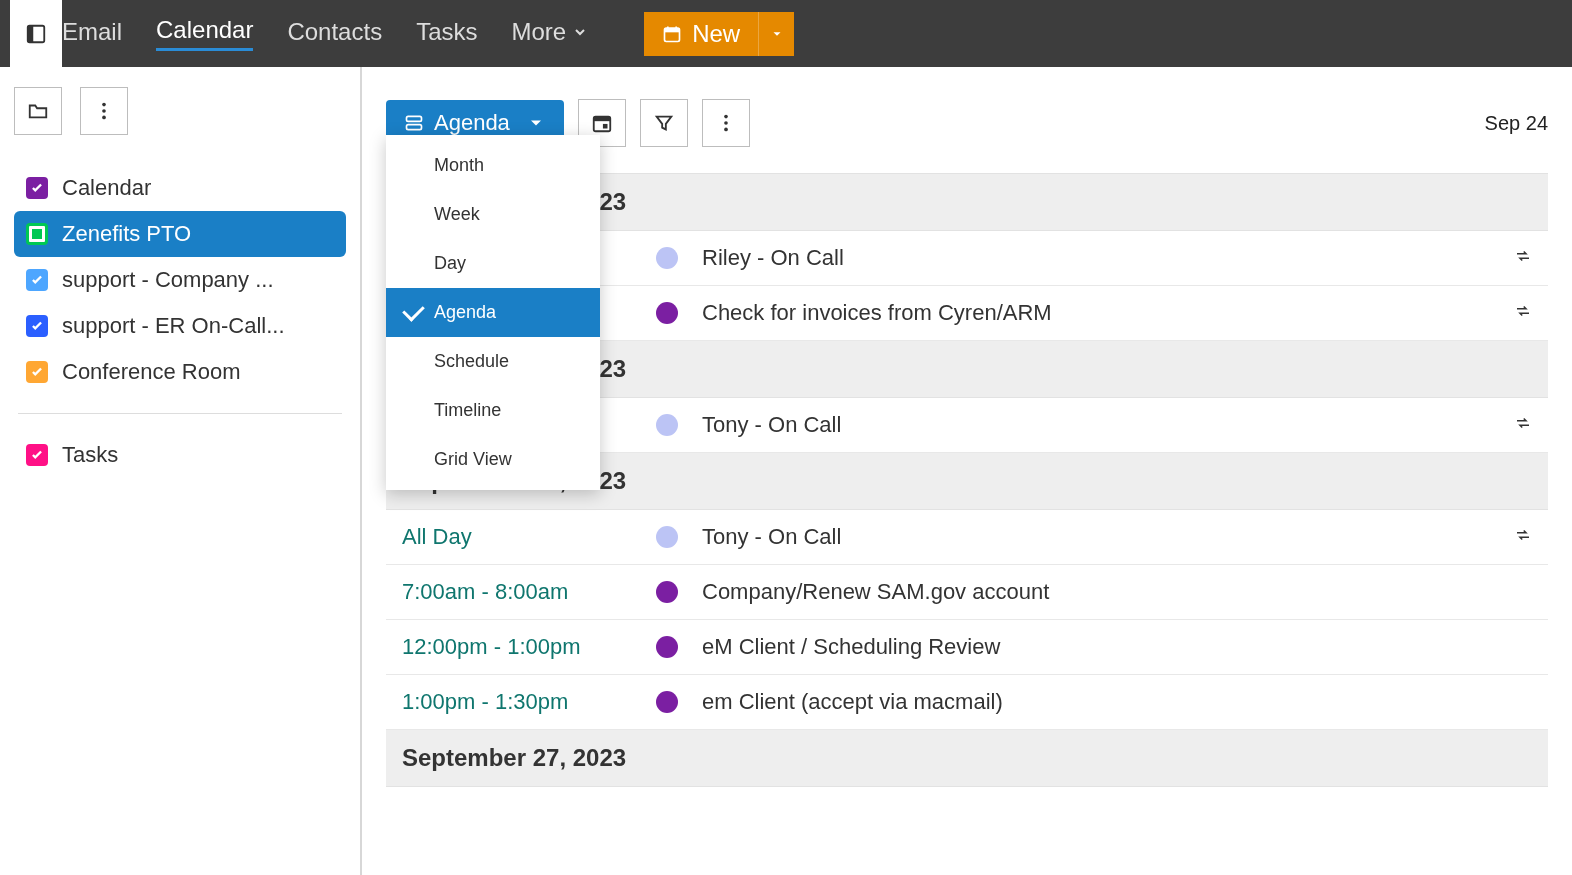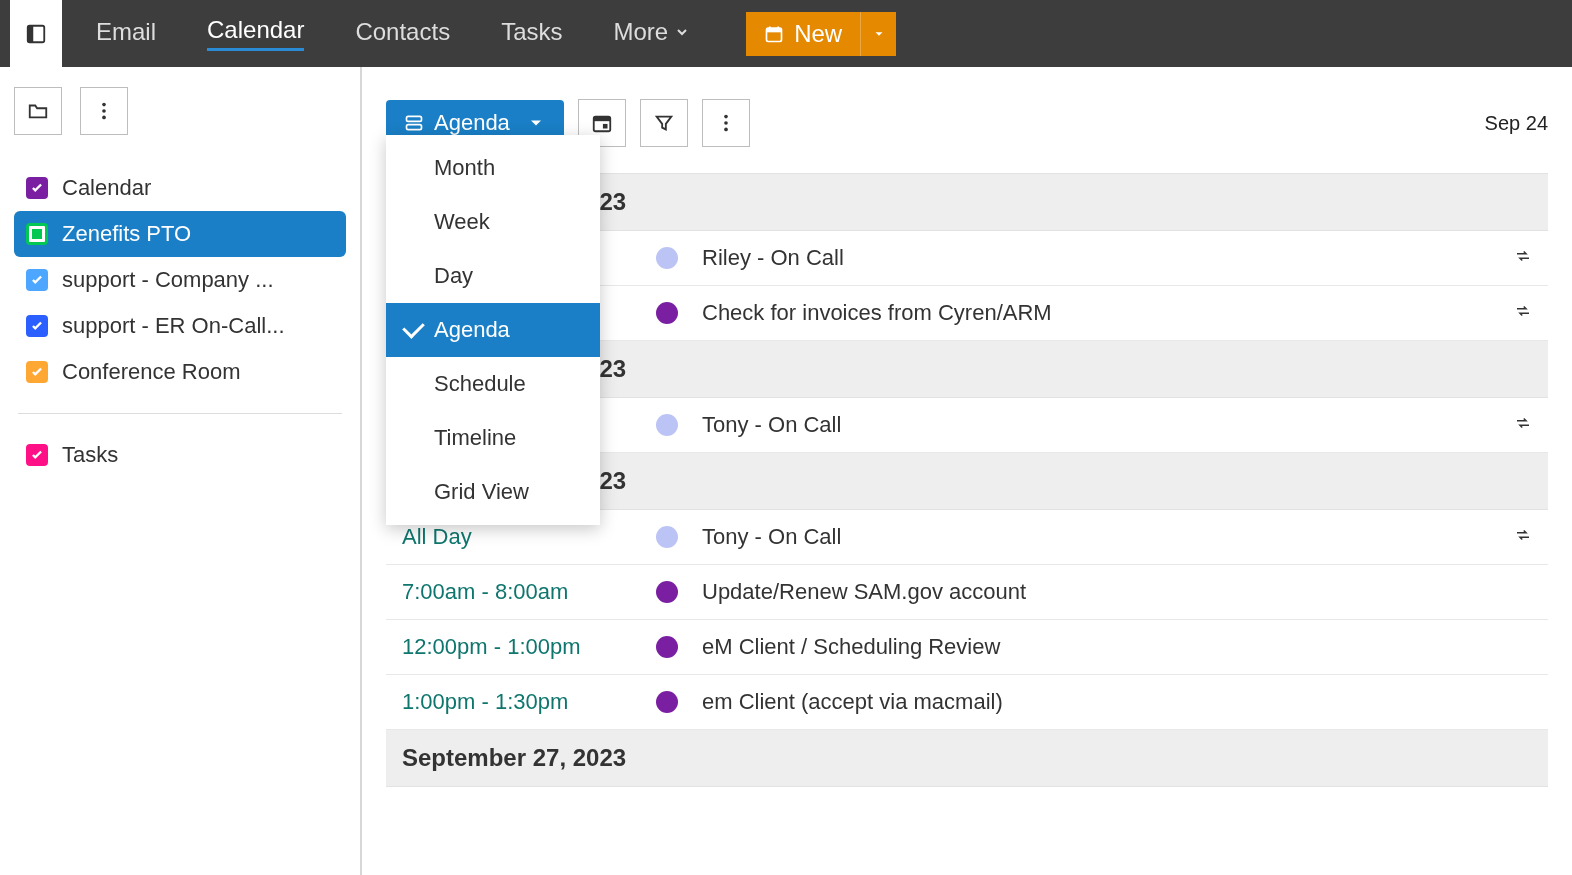--- a/index.html
+++ b/index.html
@@ -3,21 +3,21 @@
 <meta charset="utf-8">
 <style>
   * { box-sizing: border-box; margin: 0; padding: 0; }
   html, body { height: 100%; font-family: -apple-system, BlinkMacSystemFont, "Segoe UI", Arial, sans-serif; color: #333; }
   body { display: flex; flex-direction: column; width: 1572px; height: 875px; overflow: hidden; background: #fff; }
 
   
   .topbar { background: #3d3d3d; height: 67px; display: flex; align-items: center; padding: 0 10px; gap: 0; }
   .topbar .panel-toggle { width: 52px; height: 100%; display: flex; align-items: center; justify-content: center; background: #fff; }
   .topbar .panel-toggle svg { width: 22px; height: 22px; }
-  .topbar nav { display: flex; align-items: center; gap: 51px; margin-left: 34px; }
+  .topbar nav { display: flex; align-items: center; gap: 34px; }
   .topbar nav .tab { color: #ddd; font-size: 24px; padding-bottom: 4px; cursor: pointer; }
   .topbar nav .tab.active { color: #fff; border-bottom: 3px solid #2a8cd6; }
   .topbar .more { display: inline-flex; align-items: center; gap: 6px; }
   .topbar .more svg { width: 16px; height: 16px; }
   .new-btn-group { margin-left: 56px; display: inline-flex; }
   .new-btn { background: #e58900; color: #fff; font-size: 24px; display: inline-flex; align-items: center; gap: 10px; padding: 8px 18px; cursor: pointer; }
   .new-btn svg { width: 20px; height: 20px; }
   .new-caret { background: #e58900; border-left: 1px solid rgba(255,255,255,.25); width: 36px; display: flex; align-items: center; justify-content: center; cursor: pointer; }
   .new-caret svg { width: 14px; height: 14px; }
 
@@ -40,21 +40,21 @@
   
   .main { flex: 1; position: relative; padding: 32px 24px 0 24px; overflow: hidden; }
   .toolbar { display: flex; align-items: center; gap: 14px; margin-bottom: 26px; }
   .view-btn { background: #1a7fc6; color: #fff; display: inline-flex; align-items: center; gap: 10px; padding: 10px 18px; border-radius: 4px; cursor: pointer; font-size: 22px; position: relative; }
   .view-btn svg { width: 20px; height: 20px; }
   .view-btn .caret { margin-left: 6px; }
   .date-header { margin-left: auto; font-size: 20px; color: #222; font-weight: 500; }
 
   
   .dropdown { position: absolute; top: 68px; left: 24px; width: 214px; background: #fff; box-shadow: 0 4px 16px rgba(0,0,0,.22); z-index: 20; padding: 6px 0; }
-  .dropdown .dd-item { padding: 14px 24px 14px 48px; font-size: 22px; cursor: pointer; position: relative; }
+  .dropdown .dd-item { padding: 14px 24px 14px 48px; font-size: 18px; cursor: pointer; position: relative; }
   .dropdown .dd-item.active { background: #1a7fc6; color: #fff; }
   .dropdown .dd-item.active::before { content: ""; position: absolute; left: 18px; top: 50%; width: 16px; height: 10px; border-left: 3px solid #fff; border-bottom: 3px solid #fff; transform: translateY(-70%) rotate(-45deg); }
 
   
   .agenda { border-top: 1px solid #e2e2e2; height: calc(100% - 82px); overflow-y: auto; }
   .day-header { background: #eeeeee; padding: 14px 16px; font-size: 24px; font-weight: 700; color: #333; border-bottom: 1px solid #e2e2e2; }
   .event-row { display: flex; align-items: center; padding: 14px 16px; border-bottom: 1px solid #e8e8e8; gap: 24px; background: #fff; font-size: 22px; justify-content: space-between; }
   .event-row .time { width: 230px; flex-shrink: 0; color: #0f766e; }
   .event-row .dot { width: 22px; height: 22px; border-radius: 50%; flex-shrink: 0; }
   .event-row .title { flex: 1; }
@@ -247,21 +247,21 @@
           <span class="time">All Day</span>
           <span class="dot" style="background: rgb(188, 196, 245);"></span>
           <span class="title">Tony - On Call</span>
           <span class="repeat"><svg viewBox="0 0 24 24">
               <path d="M4 9h12l-3-3M20 15H8l3 3" fill="none" stroke="#333" stroke-width="2"></path>
             </svg></span>
         </div>
         <div class="event-row">
           <span class="time">7:00am - 8:00am</span>
           <span class="dot" style="background: rgb(123, 31, 162);"></span>
-          <span class="title">Update/Renew SAM.gov account</span>
+          <span class="title">Company/Renew SAM.gov account</span>
         </div>
         <div class="event-row">
           <span class="time">12:00pm - 1:00pm</span>
           <span class="dot" style="background: rgb(123, 31, 162);"></span>
           <span class="title">eM Client / Scheduling Review</span>
         </div>
         <div class="event-row">
           <span class="time">1:00pm - 1:30pm</span>
           <span class="dot" style="background: rgb(123, 31, 162);"></span>
           <span class="title">em Client (accept via macmail)</span>

